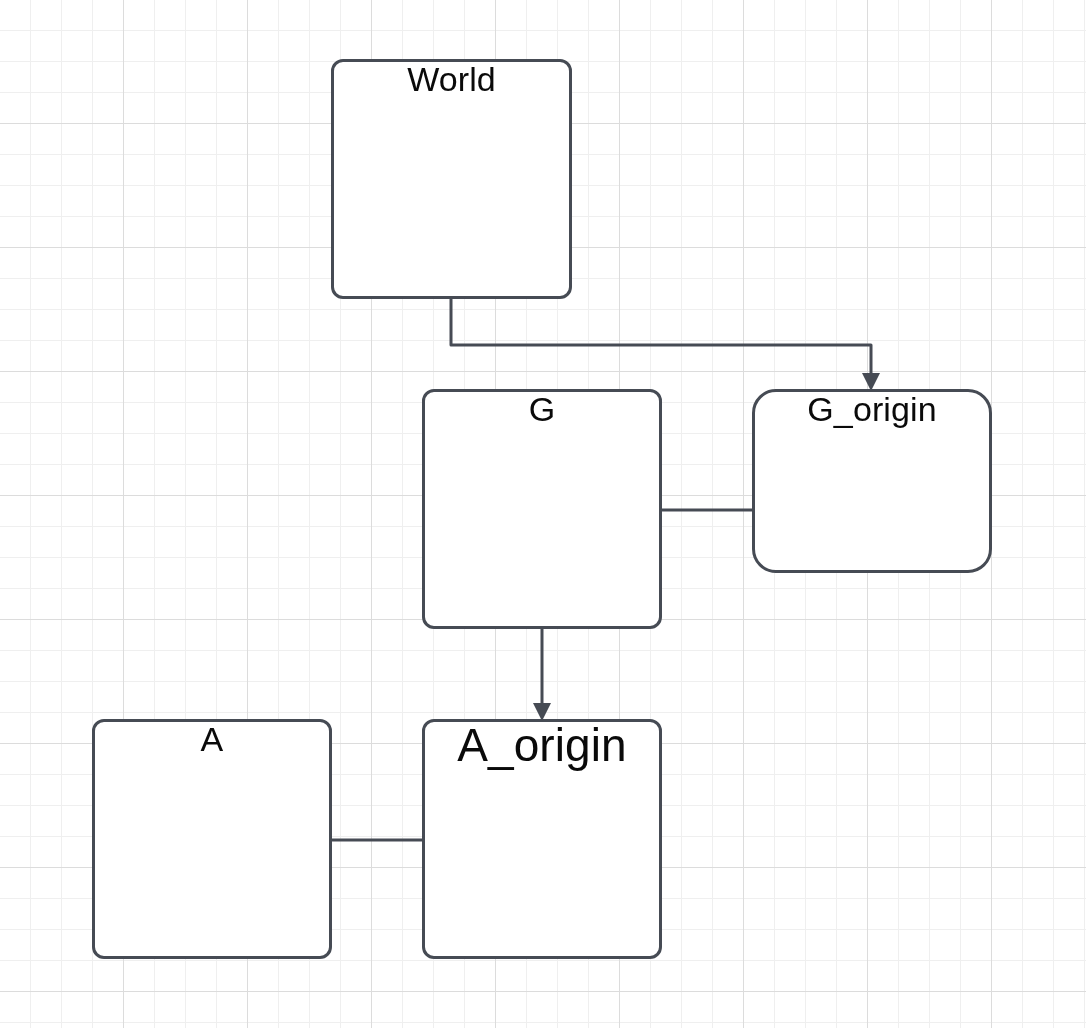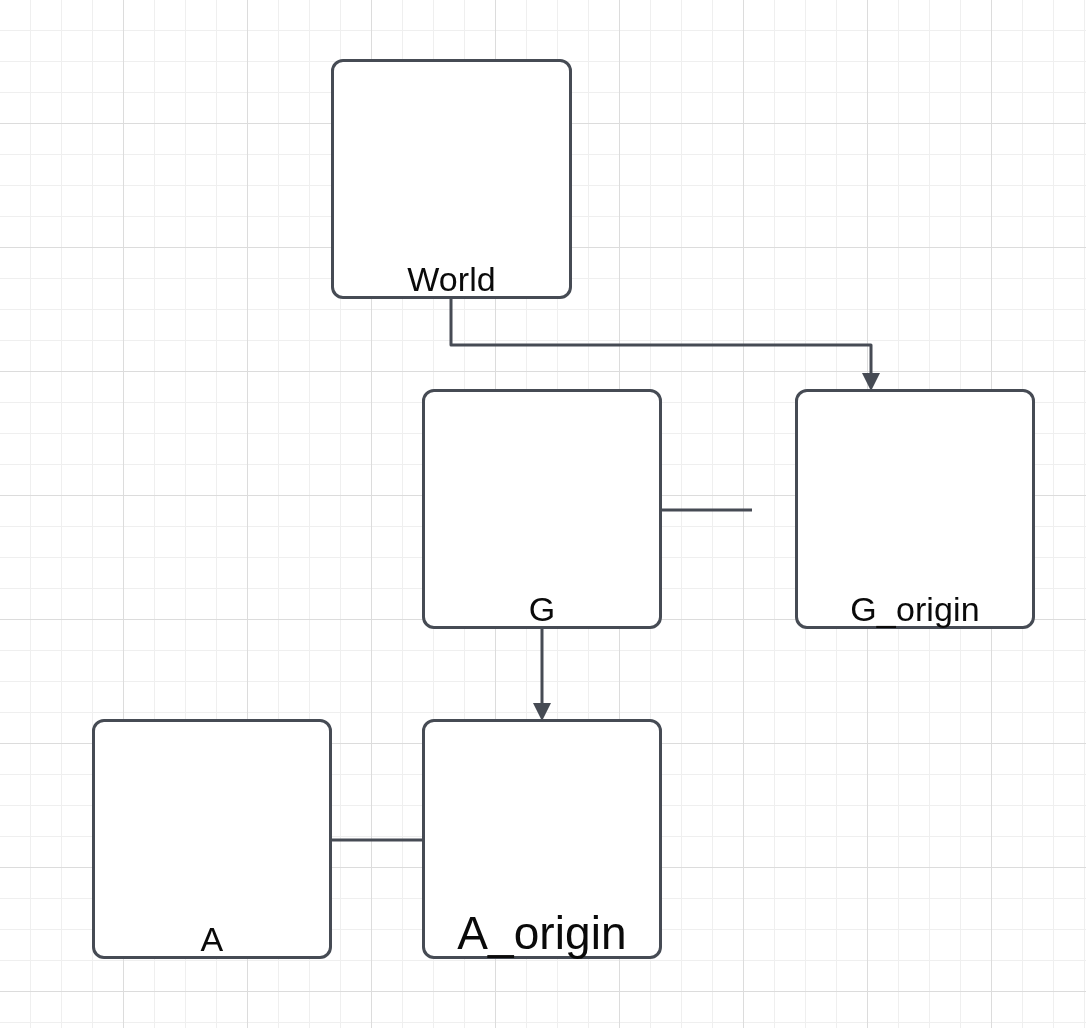--- a/index.html
+++ b/index.html
@@ -38,21 +38,21 @@
     height: 1028px;
     pointer-events: none;
   }
   .node {
     position: absolute;
     box-sizing: border-box;
     background: #ffffff;
     border: 3px solid #464b54;
     border-radius: 12px;
     display: flex;
-    align-items: flex-end;
+    align-items: flex-start;
     justify-content: center;
   }
   .node-label {
     font-family: "Liberation Sans", sans-serif;
     font-size: 34px;
     line-height: 1;
     color: #0a0a0a;
     letter-spacing: 0.1px;
     white-space: nowrap;
     user-select: none;
@@ -80,21 +80,21 @@
   </svg>
 
   <div class="node" style="left: 331px; top: 59px; width: 241px; height: 240px; background: rgb(255, 255, 255); border-color: rgb(70, 75, 84); border-width: 3px; border-radius: 12px;">
     <span class="node-label" style="color: rgb(10, 10, 10); font-size: 34px;">World</span>
   </div>
 
   <div class="node" style="left: 422px; top: 389px; width: 240px; height: 240px; background: rgb(255, 255, 255); border-color: rgb(70, 75, 84); border-width: 3px; border-radius: 12px;">
     <span class="node-label" style="color: rgb(10, 10, 10); font-size: 34px;">G</span>
   </div>
 
-  <div class="node" style="left: 795px; top: 389px; width: 240px; height: 240px; background: rgb(255, 255, 255); border-color: rgb(70, 75, 84); border-width: 3px; border-radius: 12px;">
+  <div class="node" style="left: 752px; top: 389px; width: 240px; height: 184px; background: rgb(255, 255, 255); border-color: rgb(70, 75, 84); border-width: 3px; border-radius: 24px;">
     <span class="node-label" style="color: rgb(10, 10, 10); font-size: 34px;">G_origin</span>
   </div>
 
   <div class="node" style="left: 92px; top: 719px; width: 240px; height: 240px; background: rgb(255, 255, 255); border-color: rgb(70, 75, 84); border-width: 3px; border-radius: 12px;">
     <span class="node-label" style="color: rgb(10, 10, 10); font-size: 34px;">A</span>
   </div>
 
   <div class="node" style="left: 422px; top: 719px; width: 240px; height: 240px; background: rgb(255, 255, 255); border-color: rgb(70, 75, 84); border-width: 3px; border-radius: 12px;">
     <span class="node-label" style="color: rgb(10, 10, 10); font-size: 46px;">A_origin</span>
   </div>

